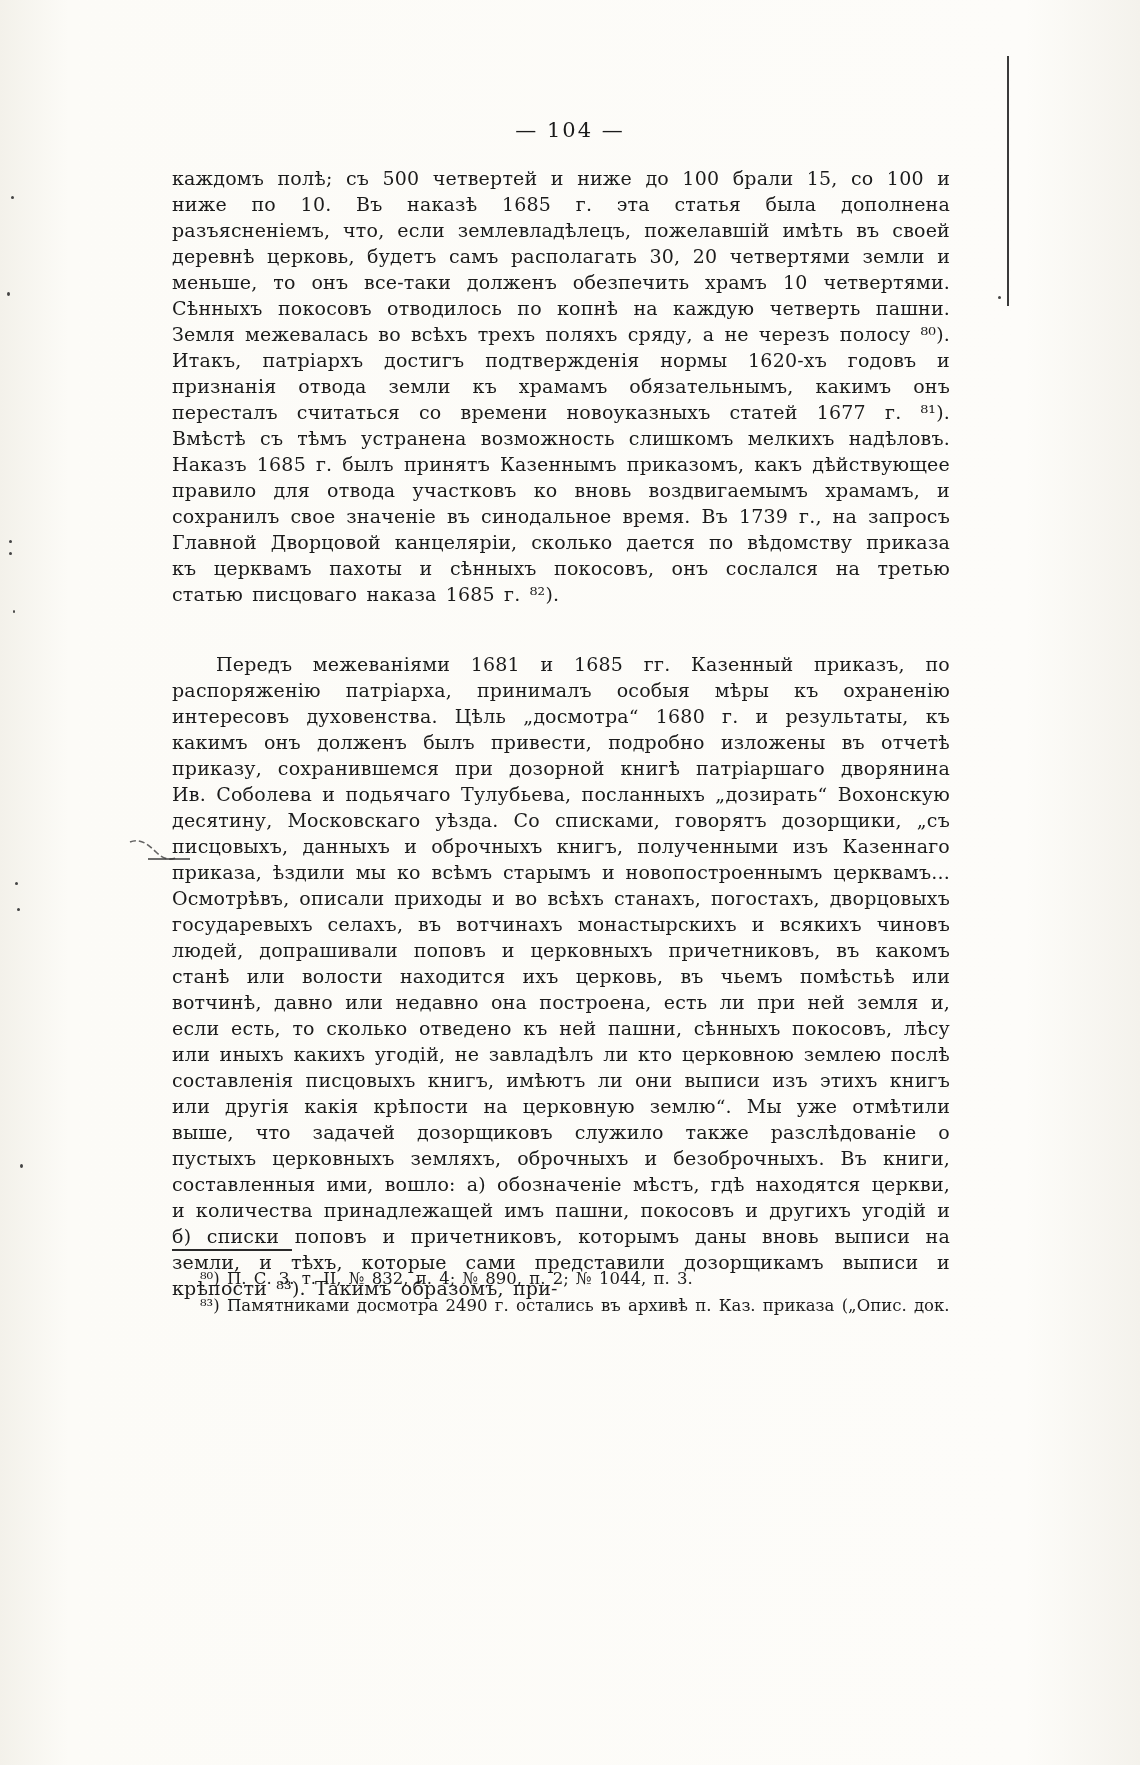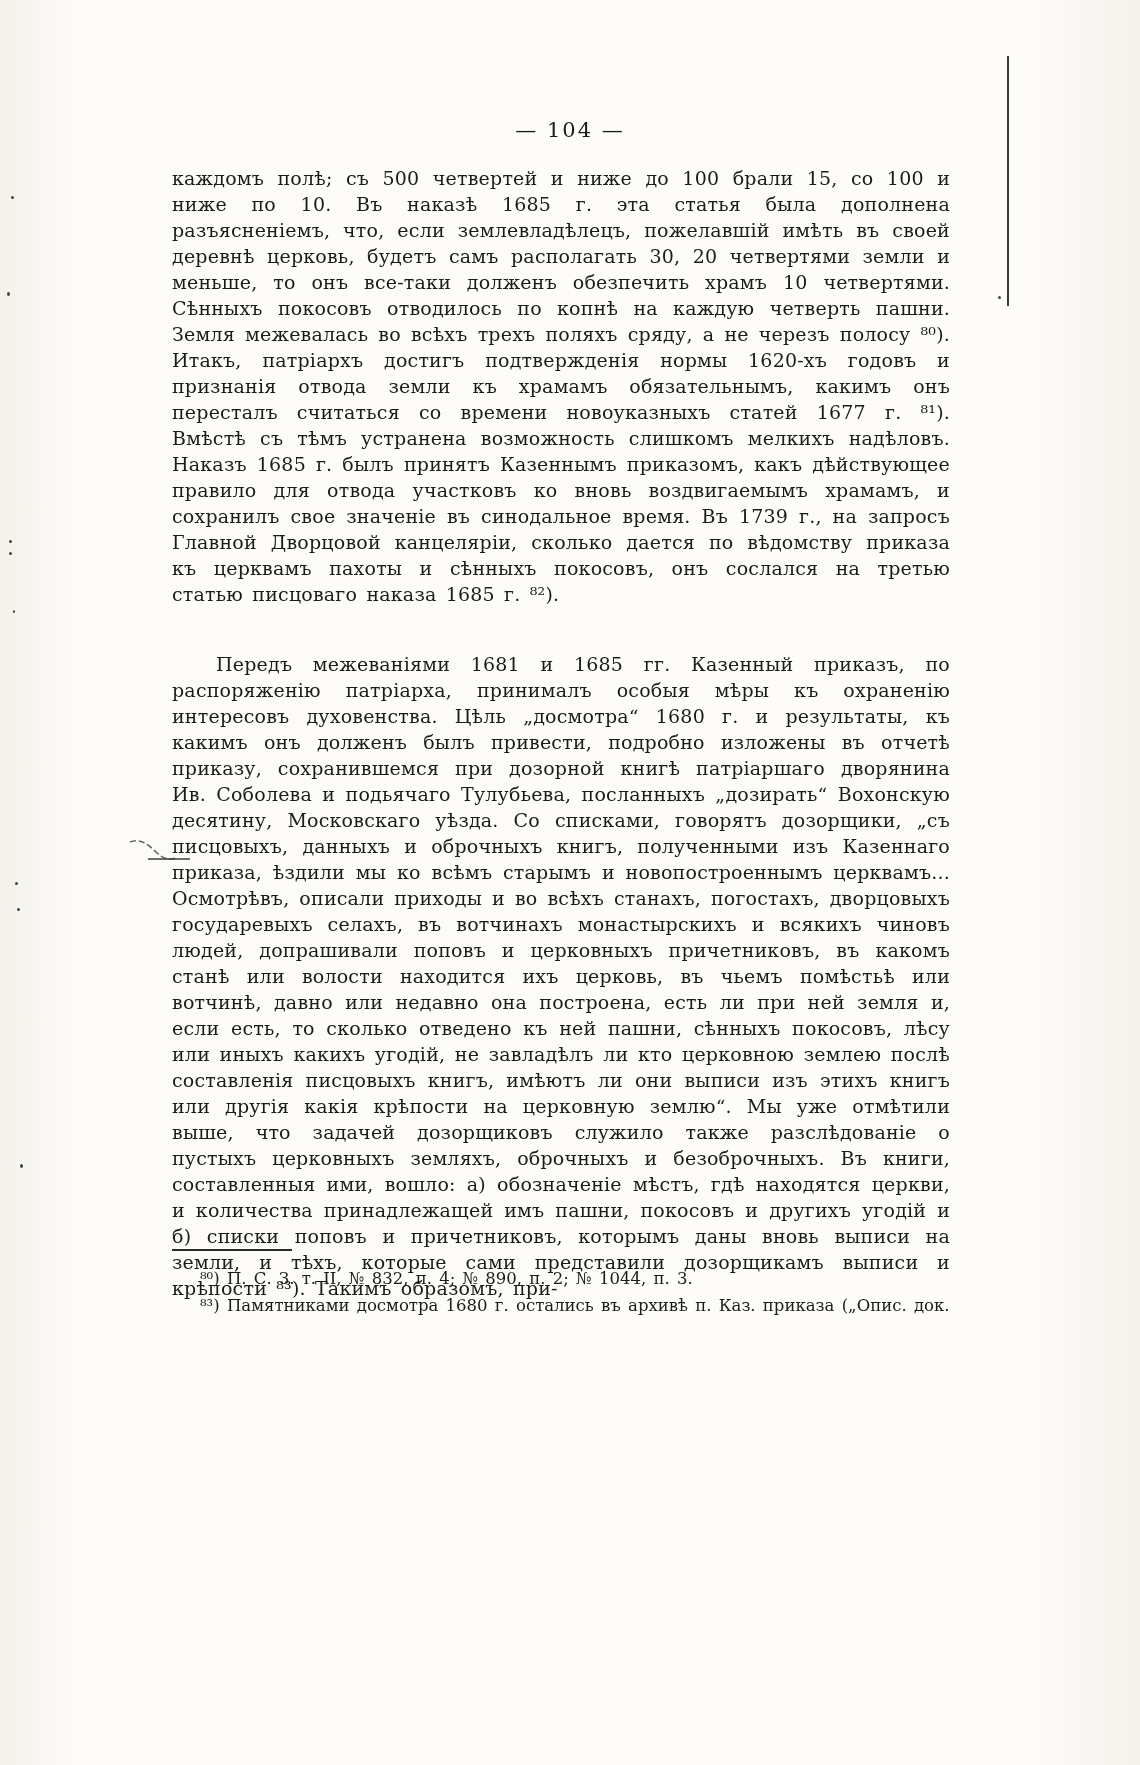--- a/index.html
+++ b/index.html
@@ -101,21 +101,21 @@
 
   <div class="body-text">
     <p class="para">каждомъ полѣ; съ 500 четвертей и ниже до 100 брали 15, со 100 и ниже по 10. Въ наказѣ 1685 г. эта статья была дополнена разъясненіемъ, что, если землевладѣлецъ, пожелавшій имѣть въ своей деревнѣ церковь, будетъ самъ располагать 30, 20 четвертями земли и меньше, то онъ все-таки долженъ обезпечить храмъ 10 четвертями. Сѣнныхъ покосовъ отводилось по копнѣ на каждую четверть пашни. Земля межевалась во всѣхъ трехъ поляхъ сряду, а не черезъ полосу ⁸⁰). Итакъ, патріархъ достигъ подтвержденія нормы 1620-хъ годовъ и признанія отвода земли къ храмамъ обязательнымъ, какимъ онъ пересталъ считаться со времени новоуказныхъ статей 1677 г. ⁸¹). Вмѣстѣ съ тѣмъ устранена возможность слишкомъ мелкихъ надѣловъ. Наказъ 1685 г. былъ принятъ Казеннымъ приказомъ, какъ дѣйствующее правило для отвода участковъ ко вновь воздвигаемымъ храмамъ, и сохранилъ свое значеніе въ синодальное время. Въ 1739 г., на запросъ Главной Дворцовой канцеляріи, сколько дается по вѣдомству приказа къ церквамъ пахоты и сѣнныхъ покосовъ, онъ сослался на третью статью писцоваго наказа 1685 г. ⁸²).</p>
     <p class="para indent">Передъ межеваніями 1681 и 1685 гг. Казенный приказъ, по распоряженію патріарха, принималъ особыя мѣры къ охраненію интересовъ духовенства. Цѣль „досмотра“ 1680 г. и результаты, къ какимъ онъ долженъ былъ привести, подробно изложены въ отчетѣ приказу, сохранившемся при дозорной книгѣ патріаршаго дворянина Ив. Соболева и подьячаго Тулубьева, посланныхъ „дозирать“ Вохонскую десятину, Московскаго уѣзда. Со списками, говорятъ дозорщики, „съ писцовыхъ, данныхъ и оброчныхъ книгъ, полученными изъ Казеннаго приказа, ѣздили мы ко всѣмъ старымъ и новопостроеннымъ церквамъ... Осмотрѣвъ, описали приходы и во всѣхъ станахъ, погостахъ, дворцовыхъ государевыхъ селахъ, въ вотчинахъ монастырскихъ и всякихъ чиновъ людей, допрашивали поповъ и церковныхъ причетниковъ, въ какомъ станѣ или волости находится ихъ церковь, въ чьемъ помѣстьѣ или вотчинѣ, давно или недавно она построена, есть ли при ней земля и, если есть, то сколько отведено къ ней пашни, сѣнныхъ покосовъ, лѣсу или иныхъ какихъ угодій, не завладѣлъ ли кто церковною землею послѣ составленія писцовыхъ книгъ, имѣютъ ли они выписи изъ этихъ книгъ или другія какія крѣпости на церковную землю“. Мы уже отмѣтили выше, что задачей дозорщиковъ служило также разслѣдованіе о пустыхъ церковныхъ земляхъ, оброчныхъ и безоброчныхъ. Въ книги, составленныя ими, вошло: а) обозначеніе мѣстъ, гдѣ находятся церкви, и количества принадлежащей имъ пашни, покосовъ и другихъ угодій и б) списки поповъ и причетниковъ, которымъ даны вновь выписи на земли, и тѣхъ, которые сами представили дозорщикамъ выписи и крѣпости ⁸³). Такимъ образомъ, при-</p>
   </div>
 
   <div class="footnote-sep"></div>
 
   <div class="footnotes">
     <p class="footnote">⁸⁰) П. С. З. т. II, № 832, п. 4; № 890, п. 2; № 1044, п. 3.</p>
-    <p class="footnote">⁸³) Памятниками досмотра 1680 г. остались въ архивѣ п. Каз. приказа („Опис. док.</p>
+    <p class="footnote">⁸³) Памятниками досмотра 2490 г. остались въ архивѣ п. Каз. приказа („Опис. док.</p>
   </div>
 
   <div class="scan-vline"></div>
 
   <div class="speck" style="left:11px; top:196px; width:3px; height:3px;"></div>
   <div class="speck" style="left:7px;  top:292px; width:3px; height:4px;"></div>
   <div class="speck" style="left:9px;  top:540px; width:3px; height:3px;"></div>
   <div class="speck" style="left:9px;  top:552px; width:3px; height:3px;"></div>
   <div class="speck" style="left:13px; top:610px; width:2px; height:3px;"></div>
   <div class="speck" style="left:15px; top:882px; width:3px; height:3px;"></div>

